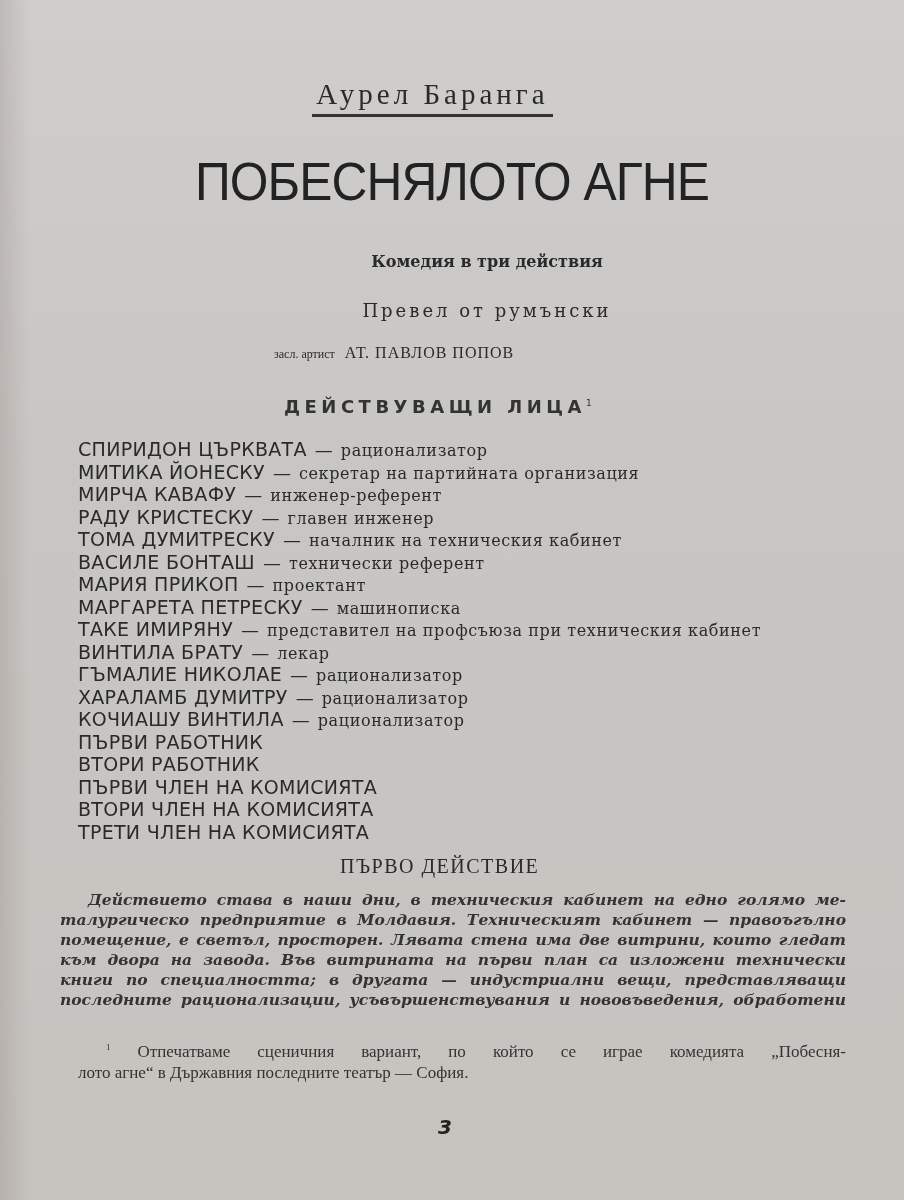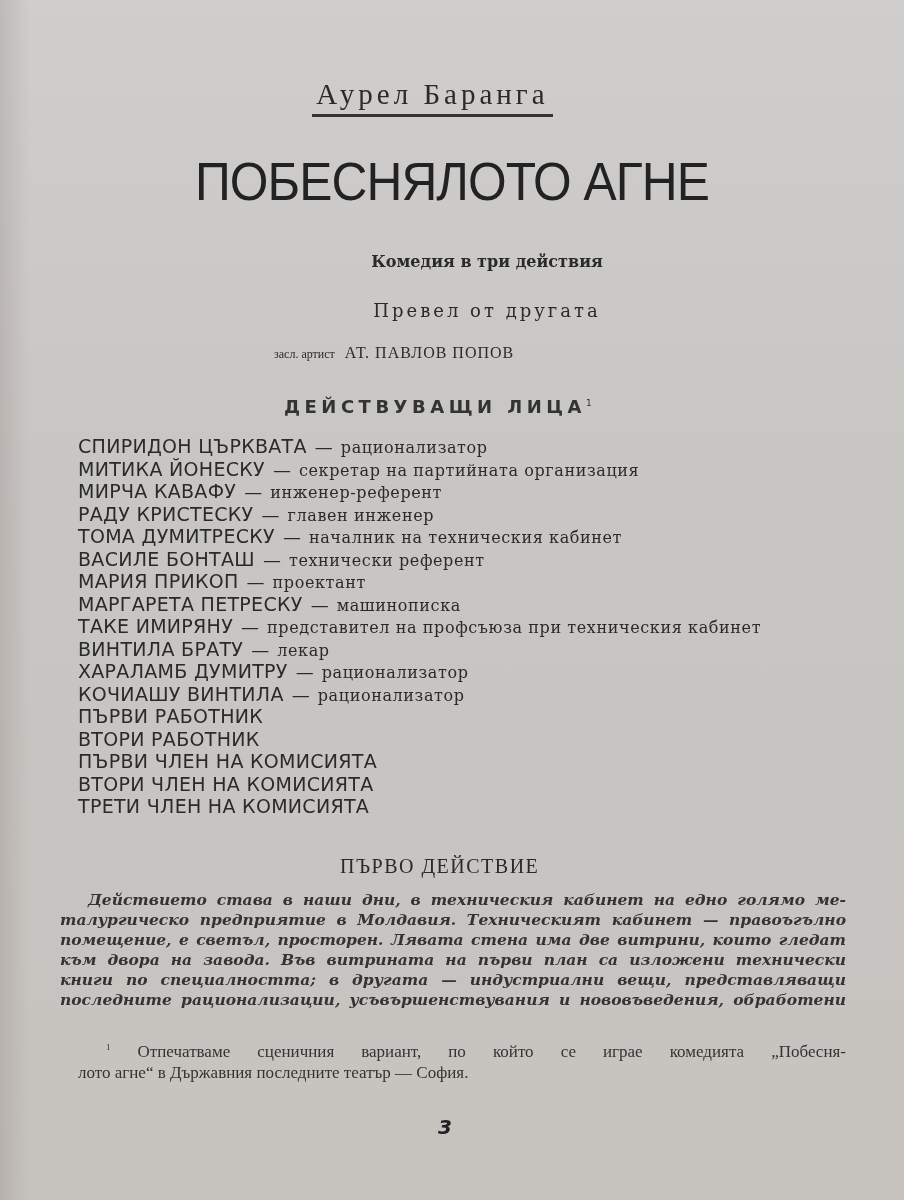--- a/index.html
+++ b/index.html
@@ -93,21 +93,21 @@
   }
   .cast-heading sup { font-size: 9px; letter-spacing: 0; font-weight: normal; }
   .cast {
     position: absolute;
     left: 78px;
     top: 436px;
     width: 800px;
   }
   .cast-row {
     height: 22.5px;
-    line-height: 21px;
+    line-height: 27px;
     white-space: nowrap;
     font-family: "DejaVu Sans", sans-serif;
     font-size: 18px;
   }
   .cast-row .cname {
     font-family: "DejaVu Sans", sans-serif;
     font-size: 19px;
     letter-spacing: 0.3px;
   }
   .cast-row .dash { margin: 0 8px; }
@@ -216,21 +216,21 @@
 <div class="page">
 
   <div class="author">
     <span>Аурел Баранга</span>
   </div>
 
   <div class="title">ПОБЕСНЯЛОТО АГНЕ</div>
 
   <div class="subtitle">Комедия в три действия</div>
 
-  <div class="translated">Превел от другата</div>
+  <div class="translated">Превел от румънски</div>
 
   <div class="translator">
     <span class="role">засл. артист</span>
     <span class="name">АТ. ПАВЛОВ ПОПОВ</span>
   </div>
 
   <div class="cast-heading">
     <span>ДЕЙСТВУВАЩИ ЛИЦА</span><sup>1</sup>
   </div>
 
@@ -238,20 +238,21 @@
       <div class="cast-row"><span class="cname">СПИРИДОН ЦЪРКВАТА</span><span class="dash">—</span><span class="crole">рационализатор</span></div>
       <div class="cast-row"><span class="cname">МИТИКА ЙОНЕСКУ</span><span class="dash">—</span><span class="crole">секретар на партийната организация</span></div>
       <div class="cast-row"><span class="cname">МИРЧА КАВАФУ</span><span class="dash">—</span><span class="crole">инженер-референт</span></div>
       <div class="cast-row"><span class="cname">РАДУ КРИСТЕСКУ</span><span class="dash">—</span><span class="crole">главен инженер</span></div>
       <div class="cast-row"><span class="cname">ТОМА ДУМИТРЕСКУ</span><span class="dash">—</span><span class="crole">началник на техническия кабинет</span></div>
       <div class="cast-row"><span class="cname">ВАСИЛЕ БОНТАШ</span><span class="dash">—</span><span class="crole">технически референт</span></div>
       <div class="cast-row"><span class="cname">МАРИЯ ПРИКОП</span><span class="dash">—</span><span class="crole">проектант</span></div>
       <div class="cast-row"><span class="cname">МАРГАРЕТА ПЕТРЕСКУ</span><span class="dash">—</span><span class="crole">машинописка</span></div>
       <div class="cast-row"><span class="cname">ТАКЕ ИМИРЯНУ</span><span class="dash">—</span><span class="crole">представител на профсъюза при техническия кабинет</span></div>
       <div class="cast-row"><span class="cname">ВИНТИЛА БРАТУ</span><span class="dash">—</span><span class="crole">лекар</span></div>
+      <div class="cast-row"><span class="cname">ГЪМАЛИЕ НИКОЛАЕ</span><span class="dash">—</span><span class="crole">рационализатор</span></div>
       <div class="cast-row"><span class="cname">ХАРАЛАМБ ДУМИТРУ</span><span class="dash">—</span><span class="crole">рационализатор</span></div>
       <div class="cast-row"><span class="cname">КОЧИАШУ ВИНТИЛА</span><span class="dash">—</span><span class="crole">рационализатор</span></div>
       <div class="cast-row"><span class="cname">ПЪРВИ РАБОТНИК</span></div>
       <div class="cast-row"><span class="cname">ВТОРИ РАБОТНИК</span></div>
       <div class="cast-row"><span class="cname">ПЪРВИ ЧЛЕН НА КОМИСИЯТА</span></div>
       <div class="cast-row"><span class="cname">ВТОРИ ЧЛЕН НА КОМИСИЯТА</span></div>
       <div class="cast-row"><span class="cname">ТРЕТИ ЧЛЕН НА КОМИСИЯТА</span></div>
     </div>
 
   <div class="act-heading">ПЪРВО ДЕЙСТВИЕ</div>

